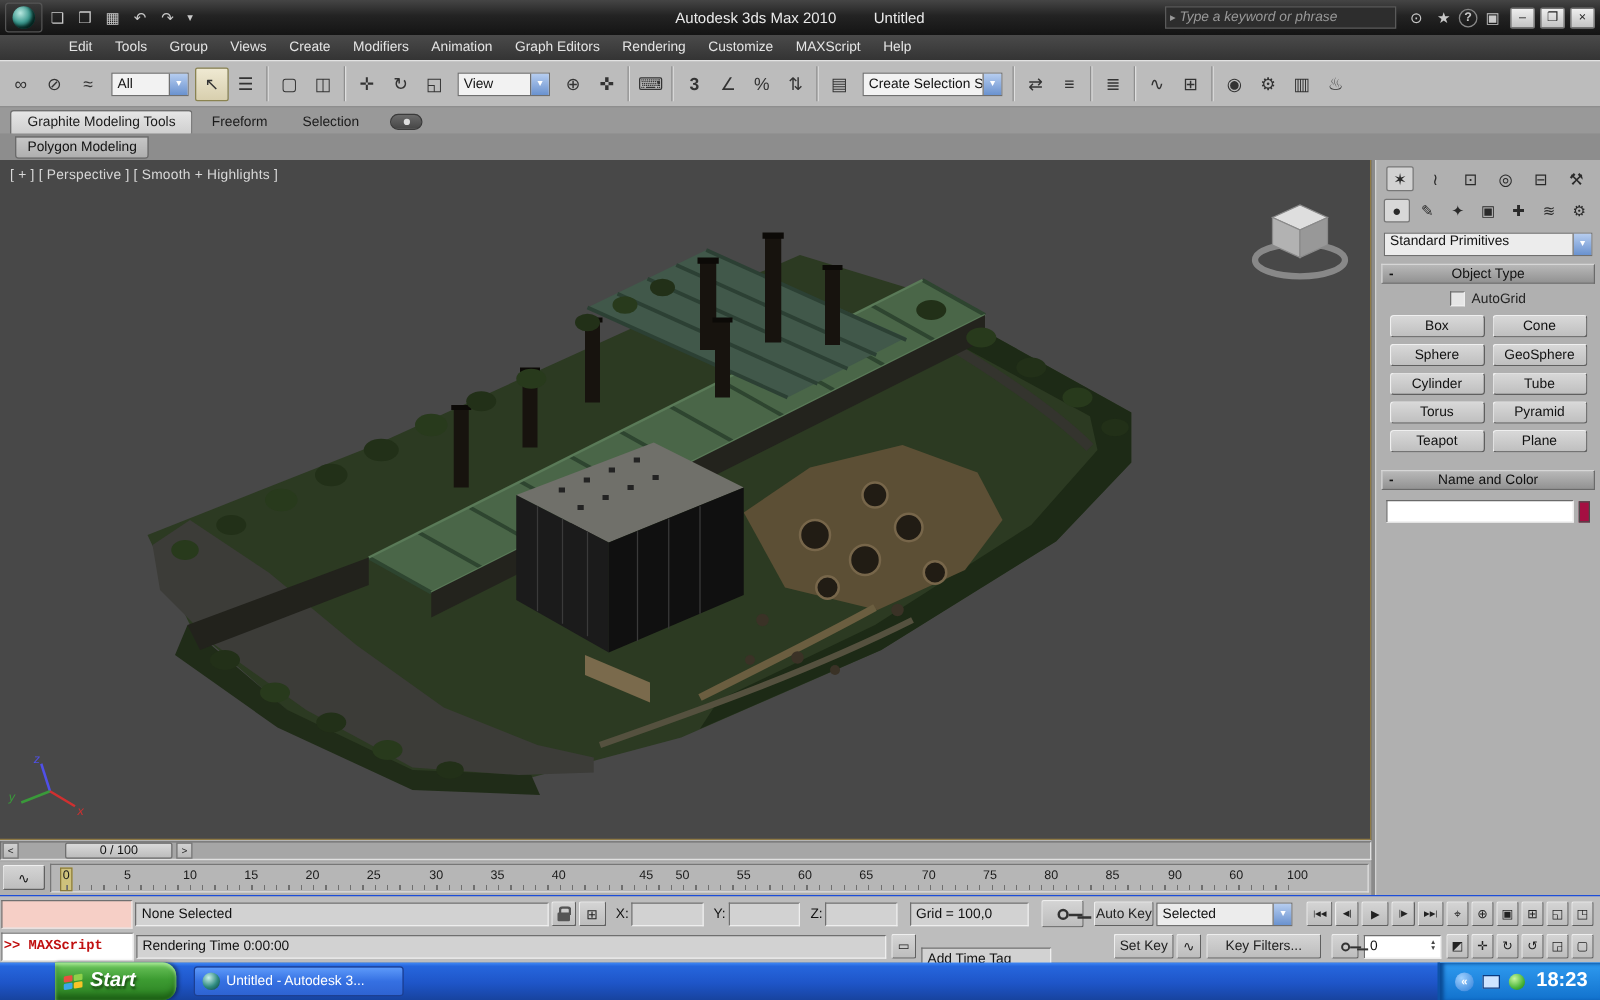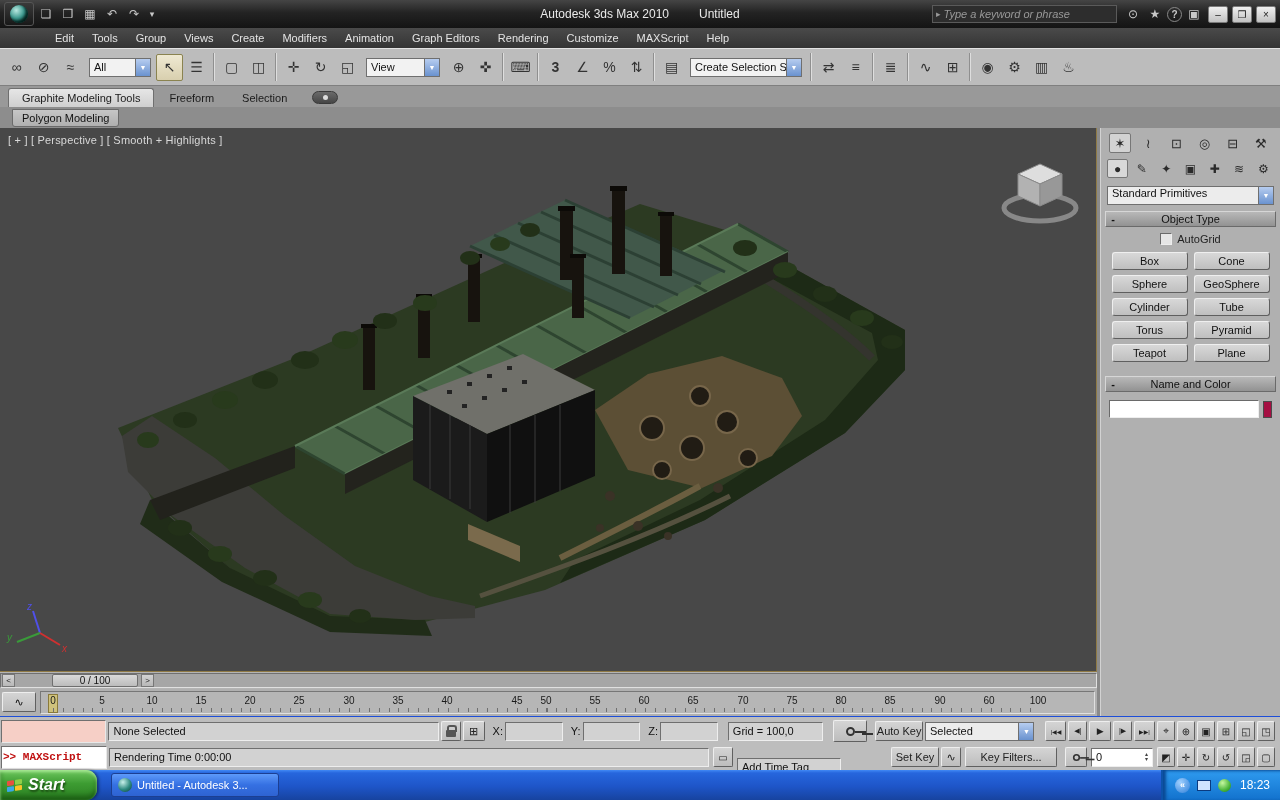--- a/index.html
+++ b/index.html
@@ -94,33 +94,33 @@
 .lockic::before{content:"";position:absolute;left:1px;top:-5px;width:6px;height:5px;border:2px solid #555;border-bottom:none;border-radius:3px 3px 0 0;}
 .keyic{width:9px;height:9px;border:2px solid #333;border-radius:50%;position:relative;}
 .keyic::after{content:"";position:absolute;left:7px;top:2px;width:11px;height:2px;background:#333;box-shadow:7px 2px 0 -0px #333;}
 .keyic.small{transform:scale(.8);}
 .spin{margin-left:auto;display:flex;flex-direction:column;line-height:5px;font-size:6px;color:#444;}
 .navgrp{margin-left:auto;display:flex;margin-right:5px;}
 .navbtn{width:18px;margin-left:2px;font-size:10px;}
 
 
 .taskbar{position:absolute;left:0;top:770px;width:1280px;height:30px;background:linear-gradient(#4189f5 0%,#2666dd 10%,#1e55c8 55%,#17439f 100%);display:flex;align-items:stretch;}
-.startbtn{width:97px;background:linear-gradient(#6fc75f,#3d9c32 45%,#2b7f22);border-radius:0 11px 11px 0;display:flex;align-items:center;gap:6px;padding-left:7px;box-shadow:inset 0 2px 3px #a8e895,inset 0 -4px 5px #1c5f14,2px 0 3px rgba(0,0,0,.4);}
+.startbtn{width:97px;background:linear-gradient(#6fc75f,#3d9c32 45%,#2b7f22);border-radius:0 11px 11px 0;display:flex;align-items:center;gap:6px;padding-left:7px;box-shadow:inset 0 2px 3px #a8e895,inset 0 -4px 5px #1c5f14,2px 0 3px rgba(0,0,0,.4);margin-left:44px;}
 .flag{display:grid;grid-template-columns:7px 7px;grid-template-rows:5px 5px;gap:1px;transform:skewY(-8deg);}
 .fcell{border-radius:1px;}
 .f1{background:#e85040;}.f2{background:#8fd04a;}.f3{background:#3aa8e8;}.f4{background:#f8c428;}
 .starttxt{color:#fff;font-size:16px;font-weight:bold;font-style:italic;text-shadow:1px 2px 2px #1a4a12;}
 .taskitem{margin:3px 0 3px 14px;width:168px;background:linear-gradient(#5d9afa,#3570e2 50%,#2e63d2);border:1px solid #1c3f92;border-radius:3px;display:flex;align-items:center;gap:5px;padding:0 6px;color:#fff;}
 .ticon{width:14px;height:14px;border-radius:50%;background:radial-gradient(circle at 35% 30%,#c8f0ea,#2e8a80 55%,#0a3a34);flex:none;}
 .ttxt{white-space:nowrap;overflow:hidden;}
 .tray{margin-left:auto;display:flex;align-items:center;gap:7px;padding:0 10px 0 12px;background:linear-gradient(#2f9bf0,#1272cd);border-left:2px solid #0d52a8;box-shadow:inset 3px 1px 3px #0a4a95;color:#fff;}
 .chev{width:15px;height:15px;border-radius:50%;background:radial-gradient(circle at 35% 30%,#9fd0ff,#2f7fd8);display:flex;align-items:center;justify-content:center;font-size:9px;font-weight:bold;}
 .mon{width:14px;height:11px;background:#cfe4ff;border:1px solid #0a3a80;}
 .orb{width:13px;height:13px;border-radius:50%;background:radial-gradient(circle at 35% 30%,#c6f7a0,#4ab53a 60%,#1d7a14);}
-.clock{font-size:12px;margin-left:2px;}
+.clock{font-size:16px;margin-left:2px;font-weight:bold;}
 </style>
 </head>
 <body>
 
 <div class="titlebar">
   <div class="tb-group">
     <div class="logo">
         <div class="logo-ring"></div>
       </div>
     <span class="qat">❏</span>

